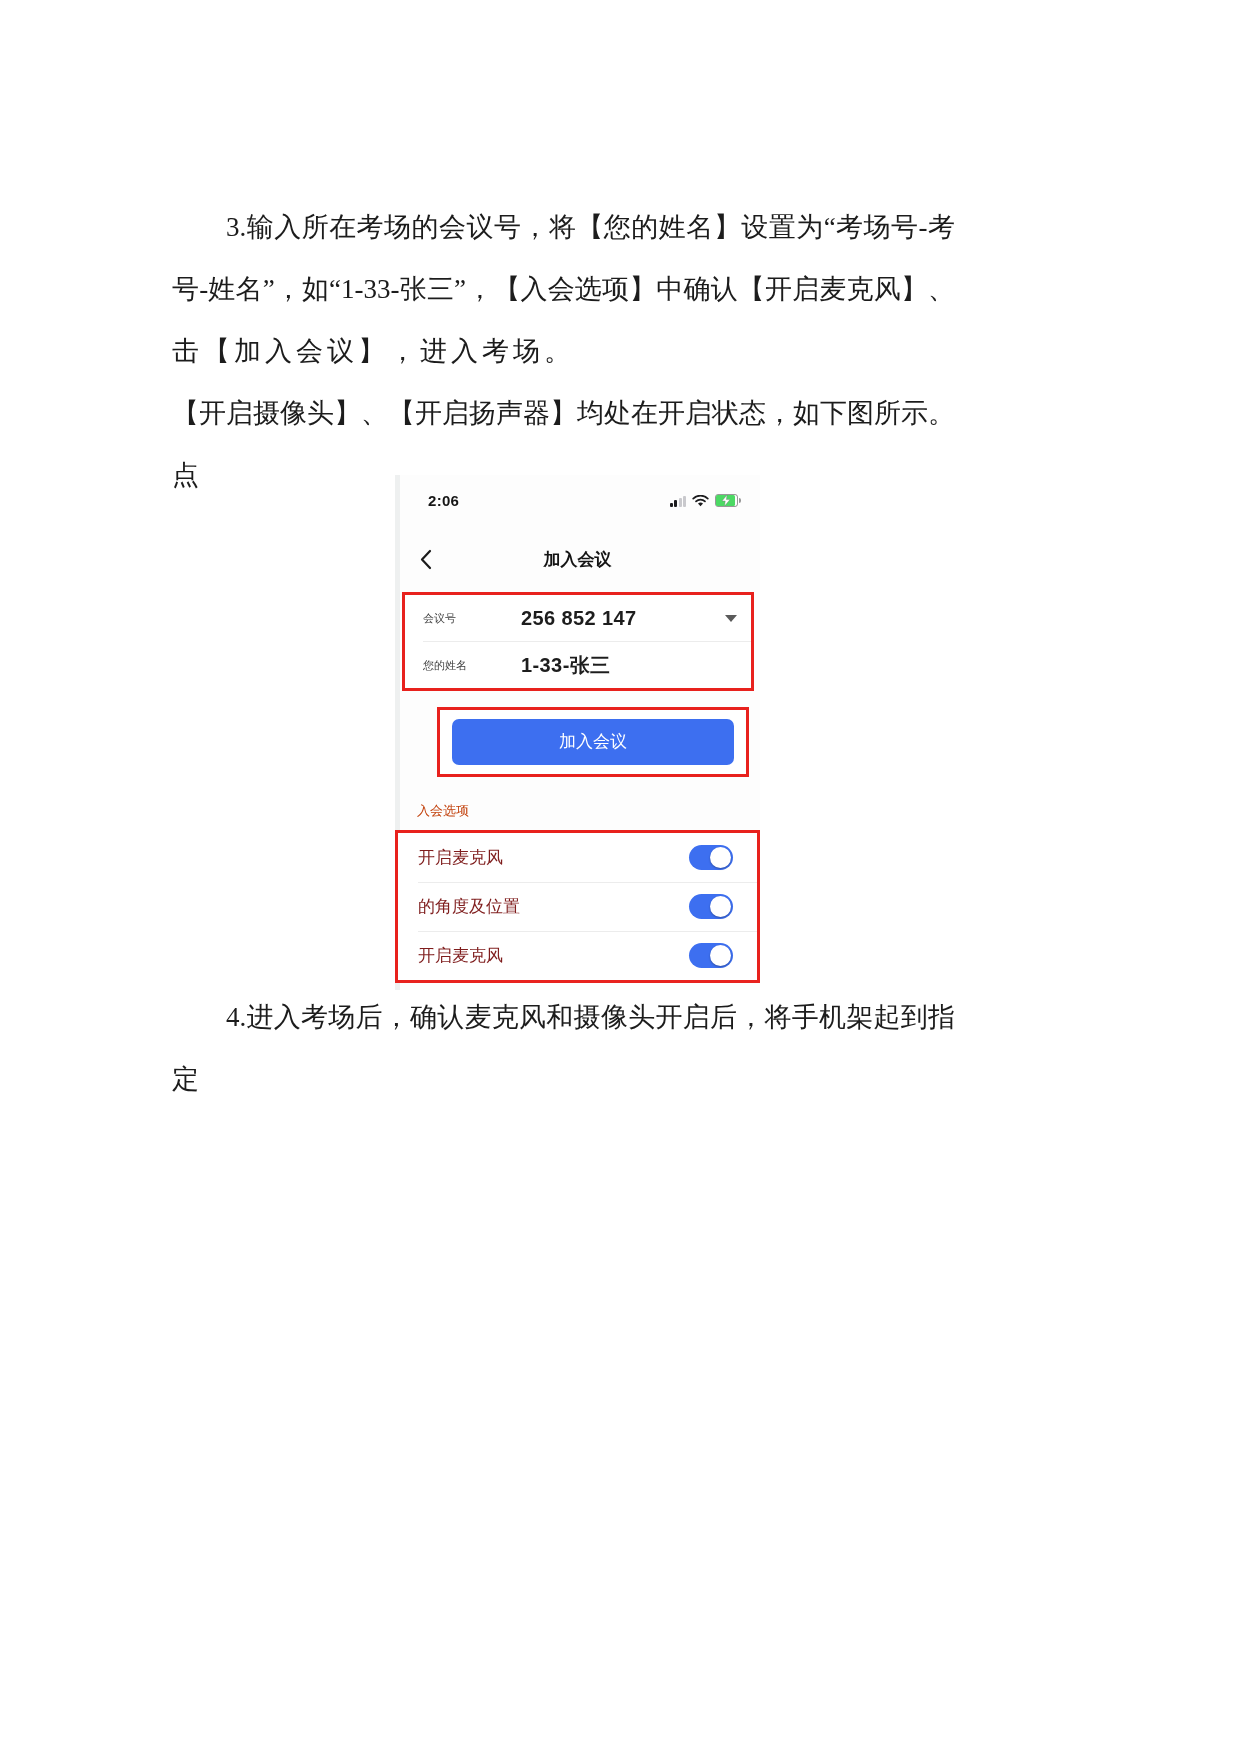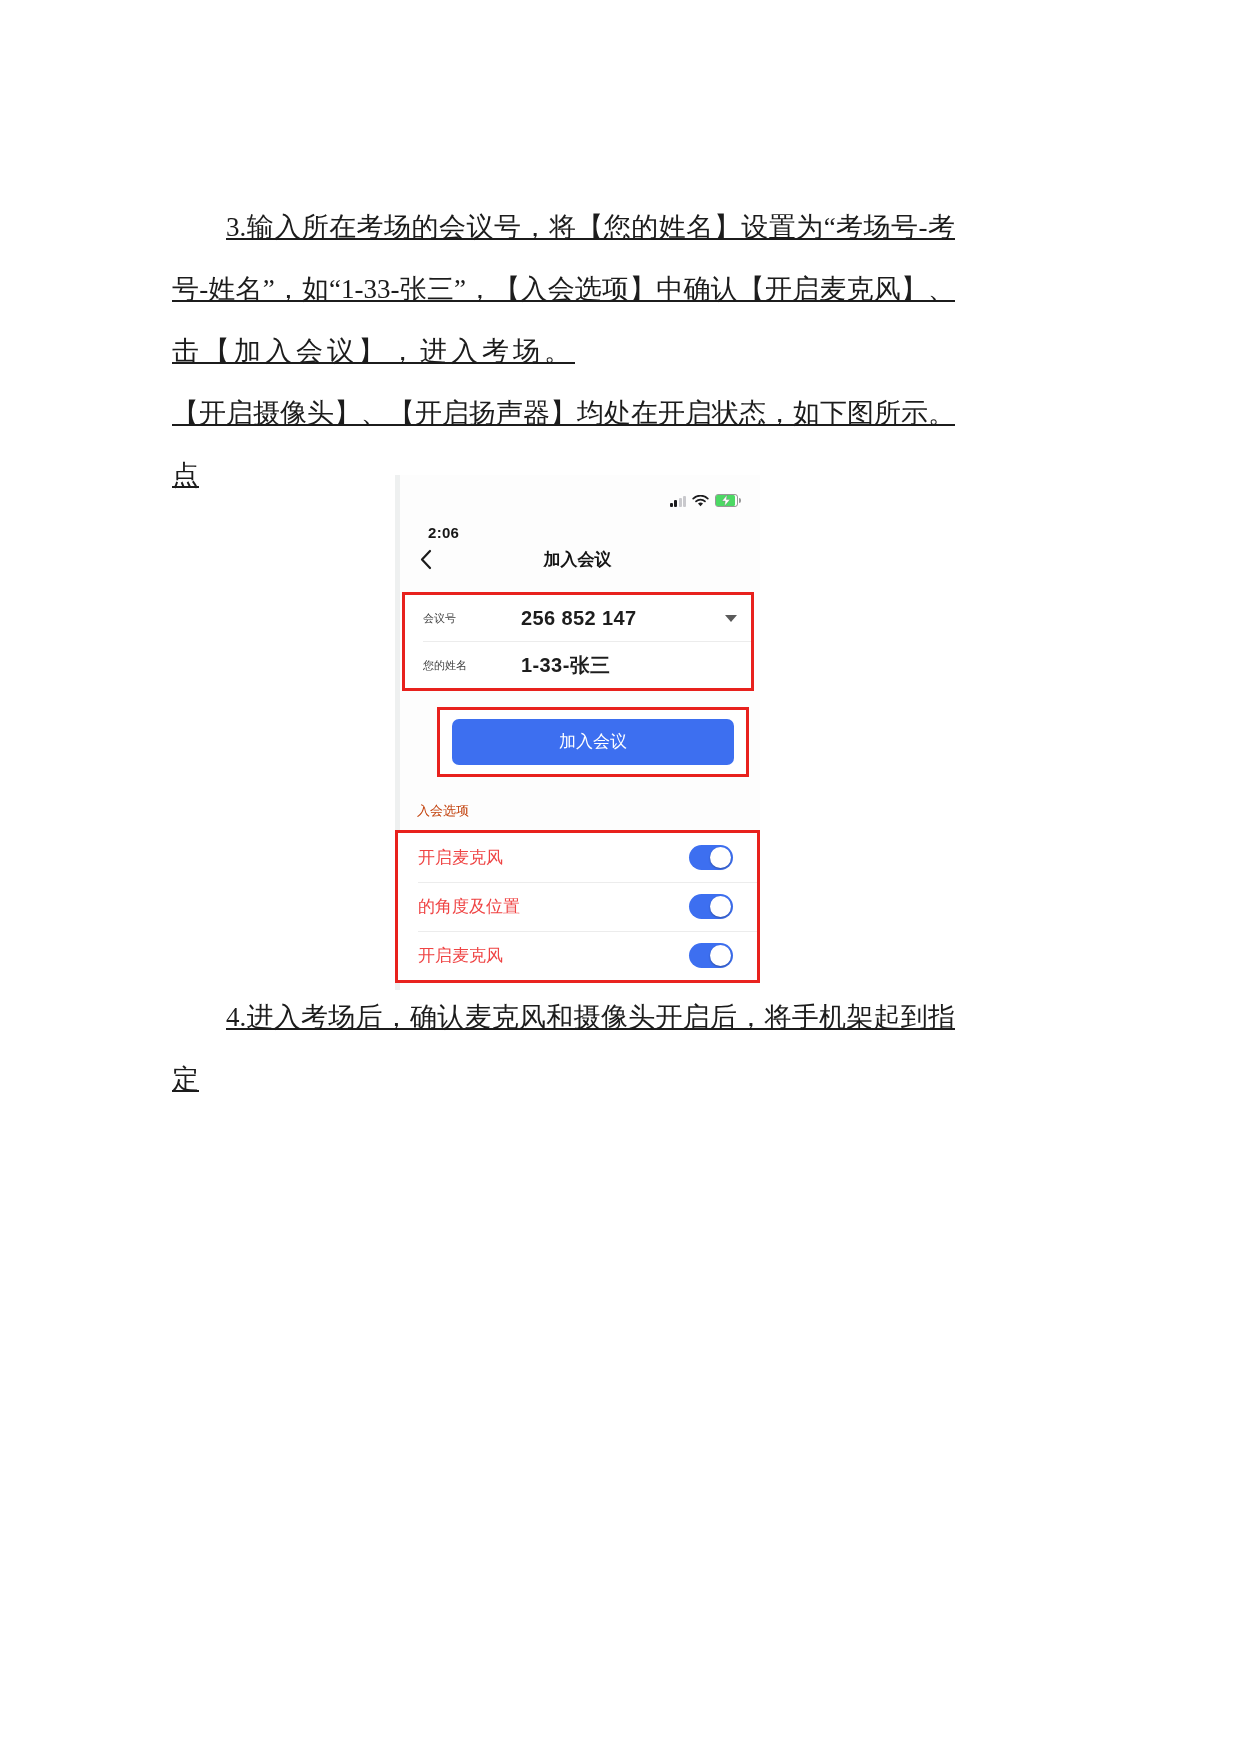--- a/index.html
+++ b/index.html
@@ -2,34 +2,34 @@
 <html><head>
 <meta charset="utf-8">
 <style>
   html,body{margin:0;padding:0;background:#ffffff;}
   .page{position:relative;width:1240px;height:1754px;background:#ffffff;overflow:hidden;
         font-family:"Liberation Serif","DejaVu Serif",serif;}
 
   
   .para{position:absolute;left:172px;width:783px;color:#1c1c1c;}
   .dline{height:62px;line-height:62px;font-size:27px;letter-spacing:4px;white-space:nowrap;
-         overflow:visible;text-decoration:underline;}
+         overflow:visible;}
   .dline.jl{letter-spacing:0;text-align:justify;text-align-last:justify;white-space:normal;}
   .dline.ind{text-indent:54px;}
   .p3{top:196px;}
   .p4{top:986px;}
 
   
   .phone{position:absolute;left:395px;top:475px;width:365px;height:515px;background:#fdfdfd;
          font-family:"Liberation Sans","DejaVu Sans",sans-serif;}
   .phone-edge{position:absolute;left:0;top:0;width:5px;height:100%;background:#eef0f0;}
 
   .statusbar{position:absolute;left:0;right:0;top:14px;height:22px;}
   .time{position:absolute;left:33px;top:3px;font-size:15px;font-weight:700;color:#161616;
-        letter-spacing:.3px;margin-top:32px;}
+        letter-spacing:.3px;}
   .sticons{position:absolute;right:18px;top:5px;display:flex;align-items:flex-end;gap:6px;}
   .cell{display:flex;align-items:flex-end;gap:1.5px;height:11px;}
   .cell i{display:block;width:3px;border-radius:1px;}
   .cell i:nth-child(1){height:4px;background:#1c1c1e;}
   .cell i:nth-child(2){height:7px;background:#1c1c1e;}
   .cell i:nth-child(3){height:9px;background:#c9c9cd;}
   .cell i:nth-child(4){height:11px;background:#c9c9cd;}
   .batt{position:relative;width:27px;height:13px;}
   .battbody{position:absolute;left:0;top:0;width:23px;height:13px;border:1px solid rgba(0,0,0,.4);
             border-radius:3px;box-sizing:border-box;}
@@ -54,21 +54,21 @@
          border-right:6px solid transparent;border-top:7px solid #5a5a5a;}
 
   .btnbox{left:42px;top:232px;width:312px;height:70px;}
   .joinbtn{position:absolute;left:12px;right:12px;top:9px;height:46px;border-radius:7px;
            color:#ffffff;font-size:17px;text-align:center;line-height:46px;cursor:pointer;}
 
   .optlabel{position:absolute;left:22px;top:327px;font-size:13px;color:#c2410c;}
 
   .togglebox{left:0;top:355px;width:365px;height:153px;}
   .trow{position:relative;height:49px;}
-  .trow .tlabel{position:absolute;left:20px;line-height:49px;font-size:17px;color:#ef4444;}
+  .trow .tlabel{position:absolute;left:20px;line-height:49px;font-size:17px;color:#7f1d1d;}
   .tdivider{position:absolute;left:20px;right:0;height:1px;background:#ececec;}
   .switch{position:absolute;right:24px;top:12px;width:44px;height:25px;border-radius:13px;
           cursor:pointer;}
   .knob{position:absolute;right:2px;top:2px;width:21px;height:21px;border-radius:50%;
         background:#ffffff;box-shadow:0 1px 2px rgba(0,0,0,.3);}
 </style>
 </head>
 <body>
 
 <div class="page">

